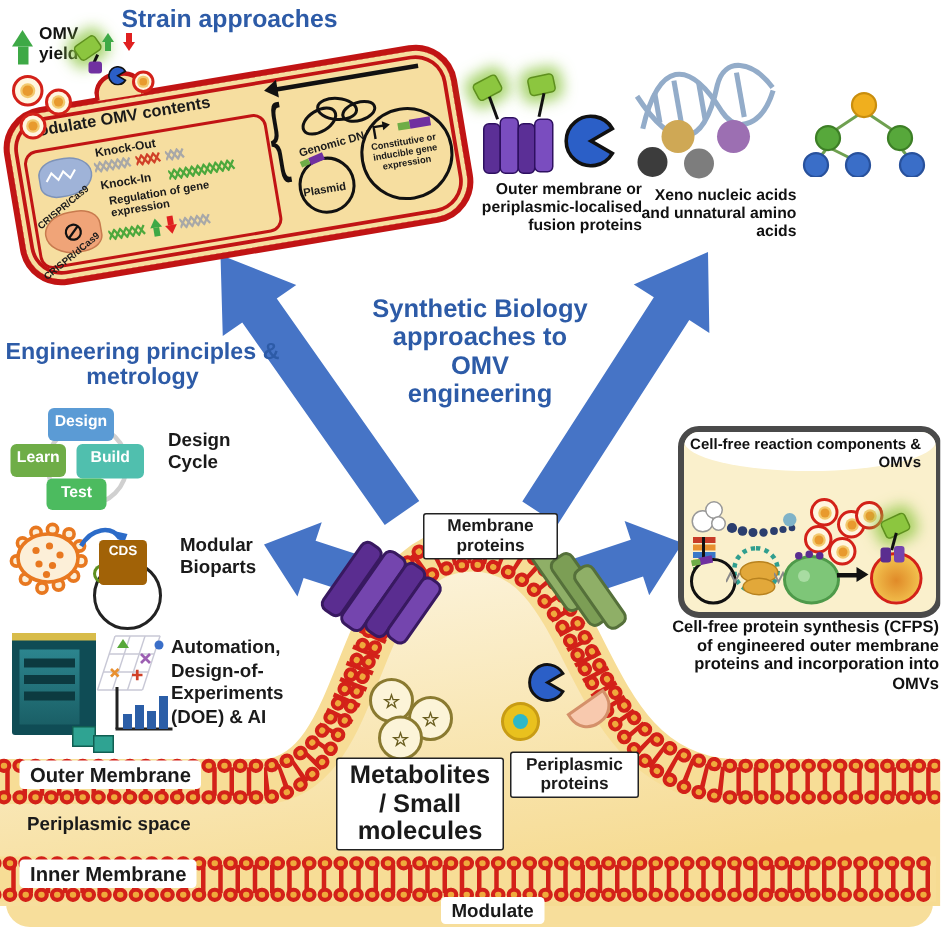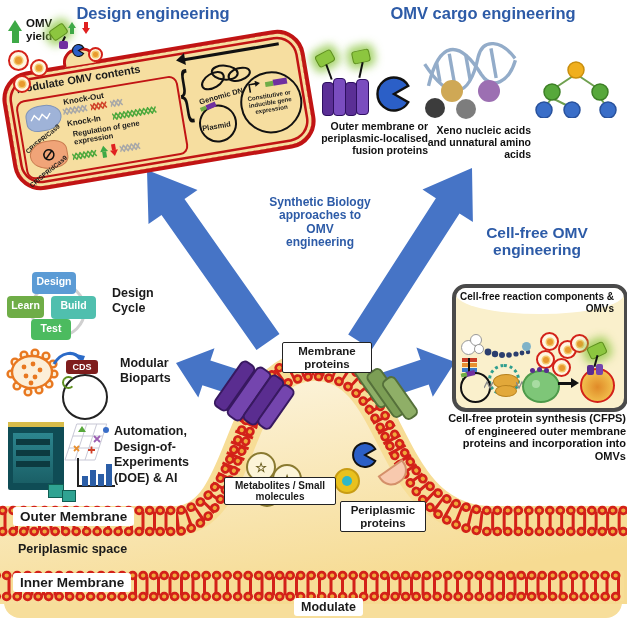--- a/index.html
+++ b/index.html
@@ -94,31 +94,30 @@
   <div class="abs met" style="left:252px;top:477px;width:26px;height:26px;z-index:3;font-size:13px">☆</div>
   <svg class="abs" style="left:352px;top:442px;z-index:3" width="26" height="26" viewBox="0 0 24 24">
     <path d="M12,12 L21.5,6.5 A11,11 0 1 0 21.5,17.5 Z" fill="#2B5FC7" stroke="#111" stroke-width="1.8"></path>
   </svg>
   <div class="abs" style="left:334px;top:468px;width:22px;height:22px;border-radius:50%;background:#E9C11E;border:2px solid #C89C14;display:flex;align-items:center;justify-content:center;z-index:3">
     <div style="width:10px;height:10px;border-radius:50%;background:#2EB8C8"></div>
   </div>
   <div class="abs" style="left:380px;top:466px;width:26px;height:14px;background:#F8C9AE;border:2px solid #D4906A;border-radius:0 0 14px 14px;transform:rotate(-35deg);z-index:3"></div>
 
   <div class="abs whitebox" style="left:282px;top:342px;width:80px;font-size:11.5px;z-index:5">Membrane proteins</div>
-  <div class="abs whitebox" style="left:224px;top:477px;width:102px;font-size:10px;z-index:5">Metabolites / Small molecules</div>
+  <div class="abs whitebox" style="left:224px;top:505px;width:102px;font-size:17px;z-index:5">Metabolites / Small molecules</div>
   <div class="abs whitebox" style="left:340px;top:501px;width:76px;font-size:11.5px;z-index:5">Periplasmic proteins</div>
   <div class="abs plainbox" style="left:13px;top:507px;font-size:13.5px;z-index:5">Outer Membrane</div>
   <div class="abs" style="left:18px;top:542px;font-size:12.5px;z-index:5">Periplasmic space</div>
   <div class="abs plainbox" style="left:13px;top:573px;font-size:13.5px;z-index:5">Inner Membrane</div>
   <div class="abs plainbox" style="left:294px;top:598px;font-size:12.5px;z-index:5">Modulate</div>
 
-  <div class="abs title" style="left:48px;top:4px;width:210px;font-size:16.5px;z-index:4">Design engineering</div>
-  <div class="abs title" style="left:368px;top:4px;width:230px;font-size:16.5px;z-index:4">OMV cargo engineering</div>
-  <div class="abs title" style="left:452px;top:224px;width:170px;font-size:15.5px;z-index:4">Cell-free OMV engineering</div>
-  <div class="abs title" style="left:247px;top:196px;width:146px;font-size:12px;z-index:4">
+  <div class="abs title" style="left:48px;top:4px;width:210px;font-size:16.5px;z-index:4">Strain approaches</div>
+  <div class="abs title" style="left:2px;top:226px;width:186px;font-size:15.5px;z-index:4">Engineering principles &amp; metrology</div>
+  <div class="abs title" style="left:247px;top:196px;width:146px;font-size:17px;z-index:4">
     <span style="display:block">Synthetic Biology</span>
     <span style="display:block">approaches to</span>
     <span style="display:block">OMV</span>
     <span style="display:block">engineering</span>
   </div>
 
   <div class="abs uarr" style="left:8px;top:20px;z-index:4">
     <div class="tri" style="border-left-width:7px;border-right-width:7px;border-bottom-width:11px"></div>
     <div class="stem" style="width:7px;height:12px"></div>
   </div>
@@ -319,21 +318,21 @@
         <circle cx="34" cy="24" r="2.4"></circle>
       <circle cx="20" cy="30" r="2.4"></circle>
         <circle cx="29" cy="31" r="2.4"></circle>
         <circle cx="25" cy="37" r="2.4"></circle>
     </g>
   </svg>
   <svg class="abs" style="left:52px;top:348px;z-index:5" width="34" height="22">
     <path d="M2,16 C9,4 22,2 28,11" fill="none" stroke="#2B6BC8" stroke-width="3"></path>
     <polygon points="30,16 24,6 33,8" fill="#2B6BC8"></polygon>
   </svg>
-  <div class="abs" style="left:66px;top:360px;width:32px;height:14px;background:#7f1d1d;border-radius:3px;color:#fff;font-size:9px;text-align:center;line-height:14px;z-index:5">CDS</div>
+  <div class="abs" style="left:66px;top:360px;width:32px;height:30px;background:#a16207;border-radius:3px;color:#fff;font-size:9px;text-align:center;line-height:14px;z-index:5">CDS</div>
   <div class="abs" style="left:62px;top:374px;width:42px;height:42px;border:2.5px solid #222;border-radius:50%;background:#fff;z-index:4">
     <div class="abs" style="left:-2px;top:0px;width:9px;height:9px;border:2.5px solid #5E8F1E;border-radius:50%;border-right-color:transparent"></div>
   </div>
   <div class="abs" style="left:120px;top:356px;width:66px;font-size:12.5px;line-height:1.2;z-index:4">Modular Bioparts</div>
 
   <div class="abs" style="left:8px;top:422px;width:56px;height:68px;background:#0F4C55;border-radius:2px;z-index:4">
     <div style="height:5px;background:#D8BC4A"></div>
     <div class="abs" style="left:5px;top:11px;width:40px;height:50px;background:linear-gradient(#2C858E,#1A5F66)">
       <div style="margin:6px 3px 0;height:6px;background:#0C3A40"></div>
       <div style="margin:5px 3px 0;height:6px;background:#0C3A40"></div>

